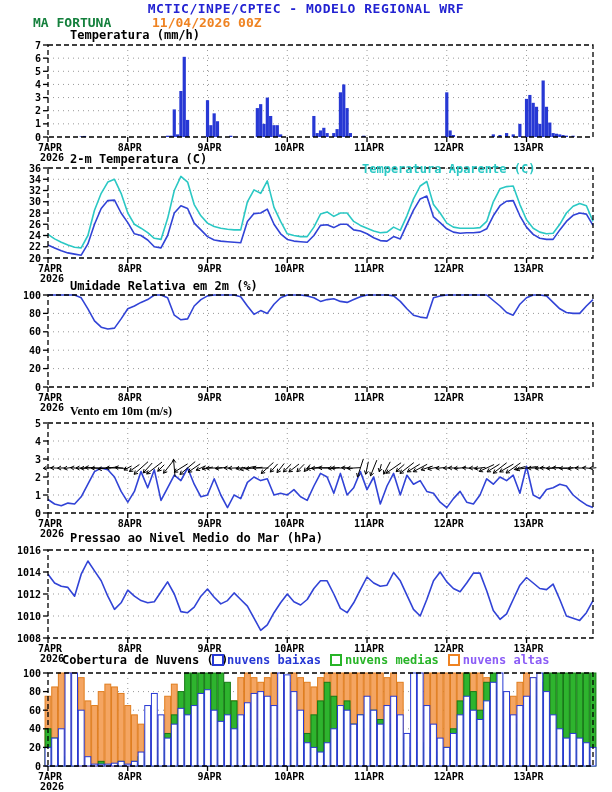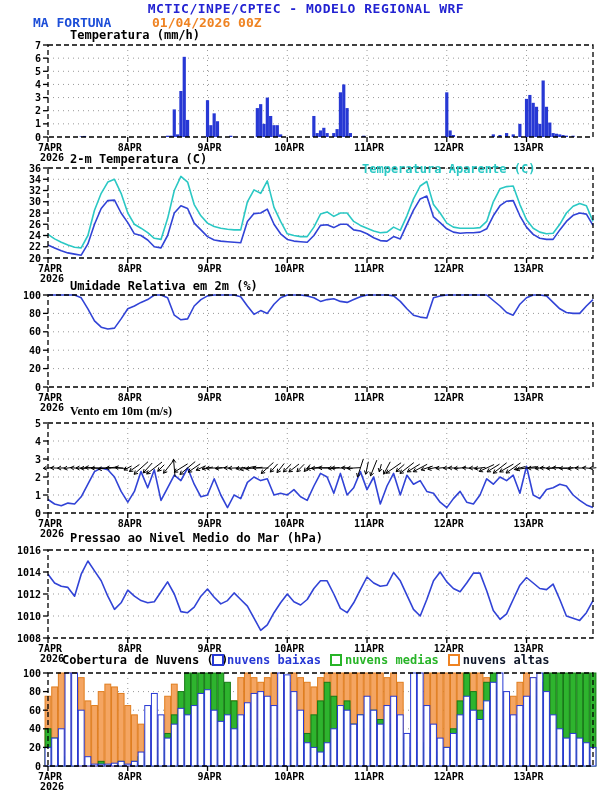--- a/index.html
+++ b/index.html
@@ -1,20 +1,20 @@
 <!DOCTYPE html>
 <html><head>
 <meta charset="utf-8">
 <style>
   html,body{margin:0;padding:0;background:#fff;}
   .page{position:relative;width:612px;height:792px;background:#fff;overflow:hidden;
         font-family:"DejaVu Sans Mono",monospace;}
   .ovl{position:absolute;white-space:nowrap;font-weight:bold;}
   .hdr1{left:0;top:1px;width:612px;text-align:center;font-size:13px;color:#2323d2;letter-spacing:.5px;}
-  .hdr-station{left:33px;top:15px;font-size:13px;color:#1d4ed8;}
+  .hdr-station{left:33px;top:15px;font-size:13px;color:#15803d;}
   .hdr-run{left:152px;top:15px;font-size:13px;color:#ef8322;}
   .ptitle{font-size:12px;color:#000;}
   .t-precip{left:70px;top:28px;}
   .t-coords{left:362px;top:28px;font-size:12px;color:#ef8322;}
   .t-temp{left:70px;top:152px;}
   .t-temp2{left:362px;top:152px;font-size:12px;color:#2bc8c4;margin-top:10px;}
   .t-rh{left:70px;top:279px;}
   .t-wind{left:70px;top:404px;font-family:Liberation Serif, serif;}
   .t-pres{left:70px;top:531px;}
   .t-clouds{left:62px;top:653px;}
@@ -814,21 +814,21 @@
       <line x1="367.0243902439024" y1="766" x2="367.0243902439024" y2="771" stroke="#000" stroke-width="1.3"></line>
       <text x="369.0243902439024" y="780" text-anchor="middle">11APR</text>
       <line x1="446.780487804878" y1="766" x2="446.780487804878" y2="771" stroke="#000" stroke-width="1.3"></line>
       <text x="448.780487804878" y="780" text-anchor="middle">12APR</text>
       <line x1="526.5365853658536" y1="766" x2="526.5365853658536" y2="771" stroke="#000" stroke-width="1.3"></line>
       <text x="528.5365853658536" y="780" text-anchor="middle">13APR</text>
     </svg>
 
   <div class="ovl hdr1">MCTIC/INPE/CPTEC - MODELO REGIONAL WRF</div>
   <div class="ovl hdr-station">MA FORTUNA</div>
-  <div class="ovl hdr-run">01/04/2026 00Z</div>
+  <div class="ovl hdr-run">11/04/2026 00Z</div>
 
   <div class="ovl ptitle t-precip">Temperatura (mm/h)</div>
 
   <div class="ovl ptitle t-temp">2-m Temperatura (C)</div>
   <div class="ovl t-temp2">Temperatura Aparente (C)</div>
 
   <div class="ovl ptitle t-rh">Umidade Relativa em 2m (%)</div>
   <div class="ovl ptitle t-wind">Vento em 10m (m/s)</div>
   <div class="ovl ptitle t-pres">Pressao ao Nivel Medio do Mar (hPa)</div>
   <div class="ovl ptitle t-clouds">Cobertura de Nuvens (%)</div>
@@ -837,16 +837,16 @@
     <span class="leg-item">
       <span class="leg-sq" style="border-color:#2738d4"></span>
       <span style="color:#2738d4">nuvens baixas</span>
     </span>
     <span class="leg-item">
       <span class="leg-sq" style="border-color:#28b428"></span>
       <span style="color:#28b428">nuvens medias</span>
     </span>
     <span class="leg-item">
       <span class="leg-sq" style="border-color:#ef8322"></span>
-      <span style="color:#0f172a">nuvens altas</span>
+      <span style="color:#8b5cf6">nuvens altas</span>
     </span>
   </div>
 </div>
 
 </body></html>

